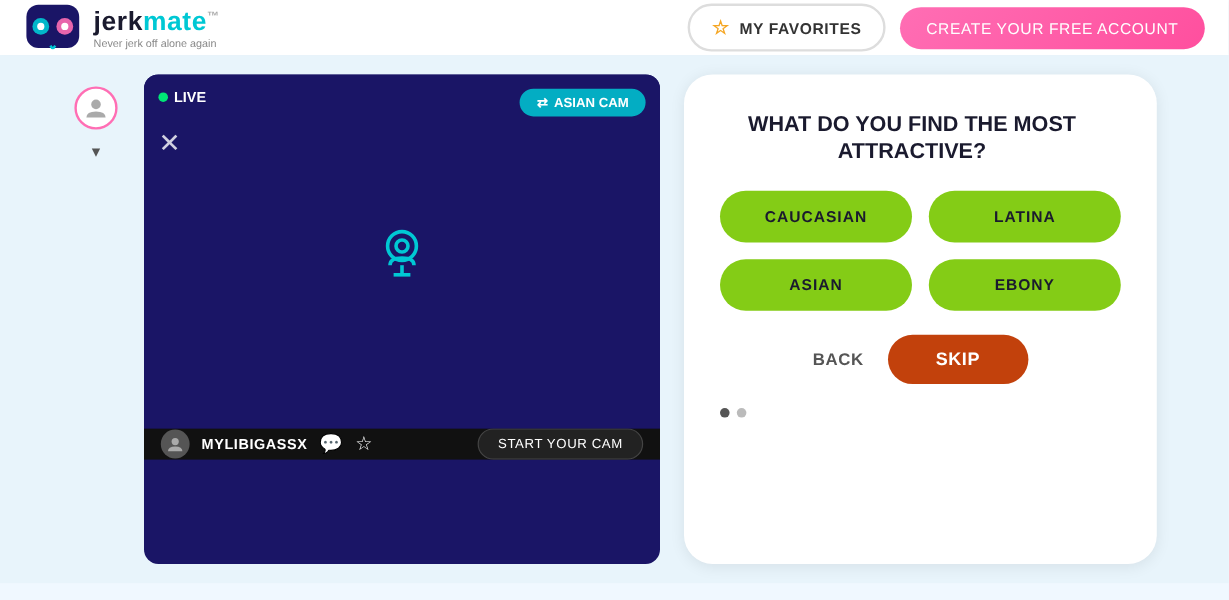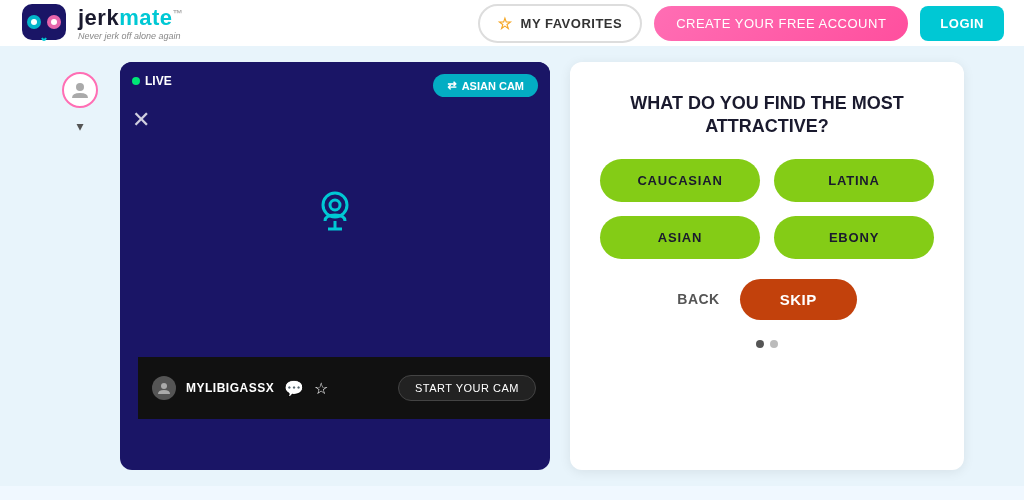--- a/index.html
+++ b/index.html
@@ -38,21 +38,20 @@
       font-weight: bold;
       color: #1a1a2e;
       letter-spacing: 0.5px;
     }
     .logo-name span {
       color: #00c8d4;
     }
     .logo-tagline {
       font-size: 9px;
       color: #888;
-      font-style: italic;
     }
     .header-nav {
       display: flex;
       align-items: center;
       gap: 12px;
     }
     .btn-favorites {
       display: flex;
       align-items: center;
       gap: 8px;
@@ -194,25 +193,24 @@
     }
     .webcam-icon {
       color: #00c8d4;
       font-size: 40px;
       display: flex;
       flex-direction: column;
       align-items: center;
     }
     .video-bar {
       background: #111;
-      padding: 18px 14px;
+      padding: 0 14px;
       display: flex;
       align-items: center;
       justify-content: space-between;
-      margin-left: 18px;
     }
     .video-bar-left {
       display: flex;
       align-items: center;
       gap: 10px;
     }
     .performer-avatar {
       width: 24px;
       height: 24px;
       border-radius: 50%;
@@ -242,25 +240,24 @@
       font-weight: normal;
       cursor: pointer;
       text-transform: uppercase;
       letter-spacing: 0.5px;
     }
 
     
     .question-panel {
       flex: 1;
       background: white;
-      border-radius: 12px;
+      border-radius: 24px;
       padding: 30px 30px;
       display: flex;
       flex-direction: column;
-      align-items: center;
       gap: 20px;
       box-shadow: 0 2px 12px rgba(0,0,0,0.08);
     }
     .question-title {
       font-size: 18px;
       font-weight: 900;
       color: #1a1a2e;
       text-align: center;
       text-transform: uppercase;
       line-height: 1.3;
@@ -352,21 +349,20 @@
       <span class="logo-tagline">Never jerk off alone again</span>
     </div>
   </div>
 
   <nav class="header-nav">
     <button class="btn-favorites">
       <span style="color:#f5a623; font-size:16px;">☆</span>
       <span>MY FAVORITES</span>
     </button>
     <button class="btn-create">CREATE YOUR FREE ACCOUNT</button>
-    <button class="btn-login">LOGIN</button>
   </nav>
 </header>
 
 <div class="main">
 
   <div class="left-sidebar">
     <div class="avatar-circle">
       <svg width="20" height="20" viewBox="0 0 20 20">
         <circle cx="10" cy="7" r="4" fill="#aaa"></circle>
         <path d="M2 18 Q2 13 10 13 Q18 13 18 18" fill="#aaa"></path>

